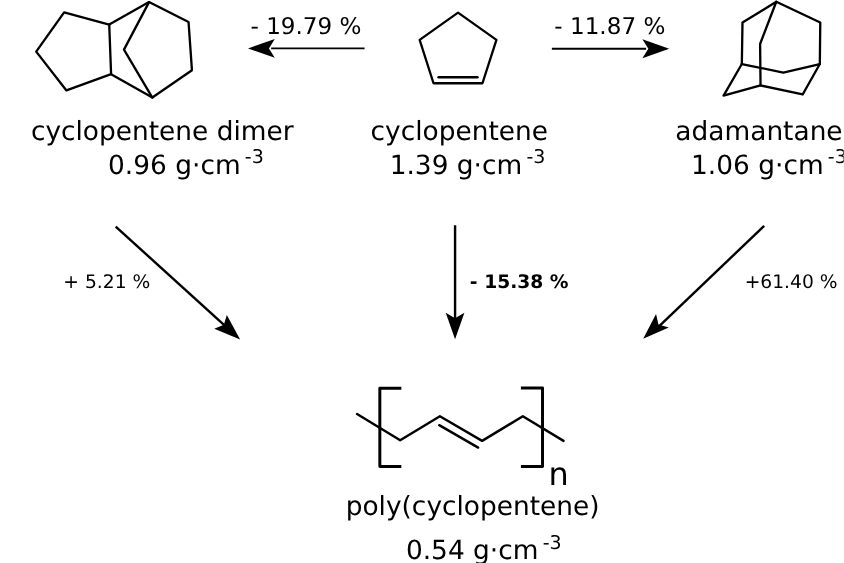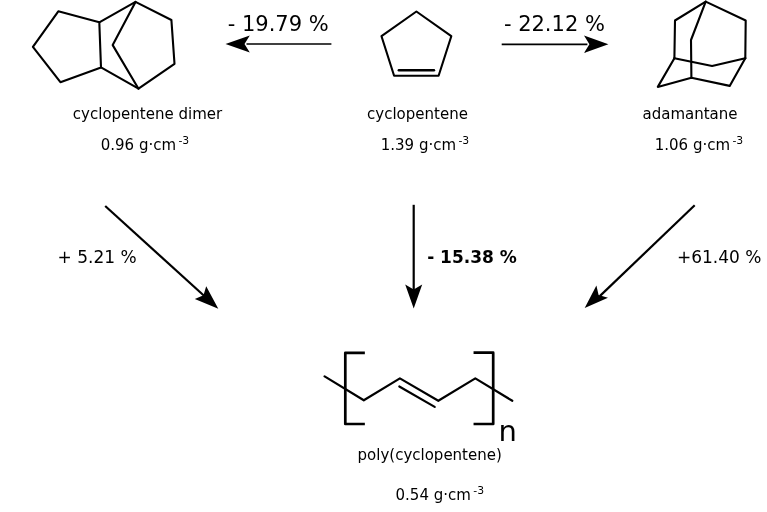--- a/index.html
+++ b/index.html
@@ -12,21 +12,21 @@
     overflow: hidden;
   }
   #scheme-canvas { position: absolute; left: 0; top: 0; }
   .label {
     position: absolute;
     white-space: nowrap;
     transform: translateX(-50%);
     line-height: 1;
     color: #000;
   }
-  .name-label, .density-label { font-size: 15px; }
+  .name-label, .density-label { font-size: 24px; }
   .arrow-label-top { font-size: 21px; }
   .arrow-label-mid { font-size: 17px; }
   .density-label sup {
     font-size: 0.72em;
     vertical-align: baseline;
     position: relative;
     top: -0.55em;
     margin-left: 0.22em;
     line-height: 0;
   }
@@ -87,24 +87,24 @@
     <path d="M694.7,205.3 L599.8,296.1" stroke-width="2.2" fill="none"></path>
     <path d="M584.7,308.0 L596.4,285.4 L598.6,295.0 L608.0,297.8 Z" stroke="none"></path>
   </g>
 </svg>
 
 <div class="label name-label" style="left:147.5px; top:106.9px;">cyclopentene dimer</div>
 <div class="label name-label" style="left:417.5px; top:106.9px;">cyclopentene</div>
 <div class="label name-label" style="left:690px; top:106.9px;">adamantane</div>
 <div class="label name-label" style="left:429.7px; top:448px;text-align:center;">poly(cyclopentene)</div>
 
-<div class="label density-label" style="left:145px; top:137.5px;"><span>0.96 g·cm</span><sup>-3</sup></div>
+<div class="label density-label" style="left:169px; top:137.5px;"><span>0.96 g·cm</span><sup>-3</sup></div>
 <div class="label density-label" style="left:425px; top:137.5px;"><span>1.39 g·cm</span><sup>-3</sup></div>
 <div class="label density-label" style="left:699px; top:137.5px;"><span>1.06 g·cm</span><sup>-3</sup></div>
 <div class="label density-label" style="left:439.8px; top:488.4px;"><span>0.54 g·cm</span><sup>-3</sup></div>
 
 <div class="label arrow-label-top" style="left:278.2px; top:14.4px;">- 19.79 %</div>
-<div class="label arrow-label-top" style="left:554.4px; top:14.4px;">- 22.12 %</div>
+<div class="label arrow-label-top" style="left:554.4px; top:14.4px;">- 11.87 %</div>
 <div class="label arrow-label-mid" style="left:97.1px; top:248.9px;">+ 5.21 %</div>
 <div class="label arrow-label-mid" style="left:472px; top:248.9px;font-weight:bold;">- 15.38 %</div>
 <div class="label arrow-label-mid" style="left:719.2px; top:248.9px;">+61.40 %</div>
 
 <div class="repeat-sub" style="left:498.6px; top:417.1px;">n</div>
 
 </body></html>

